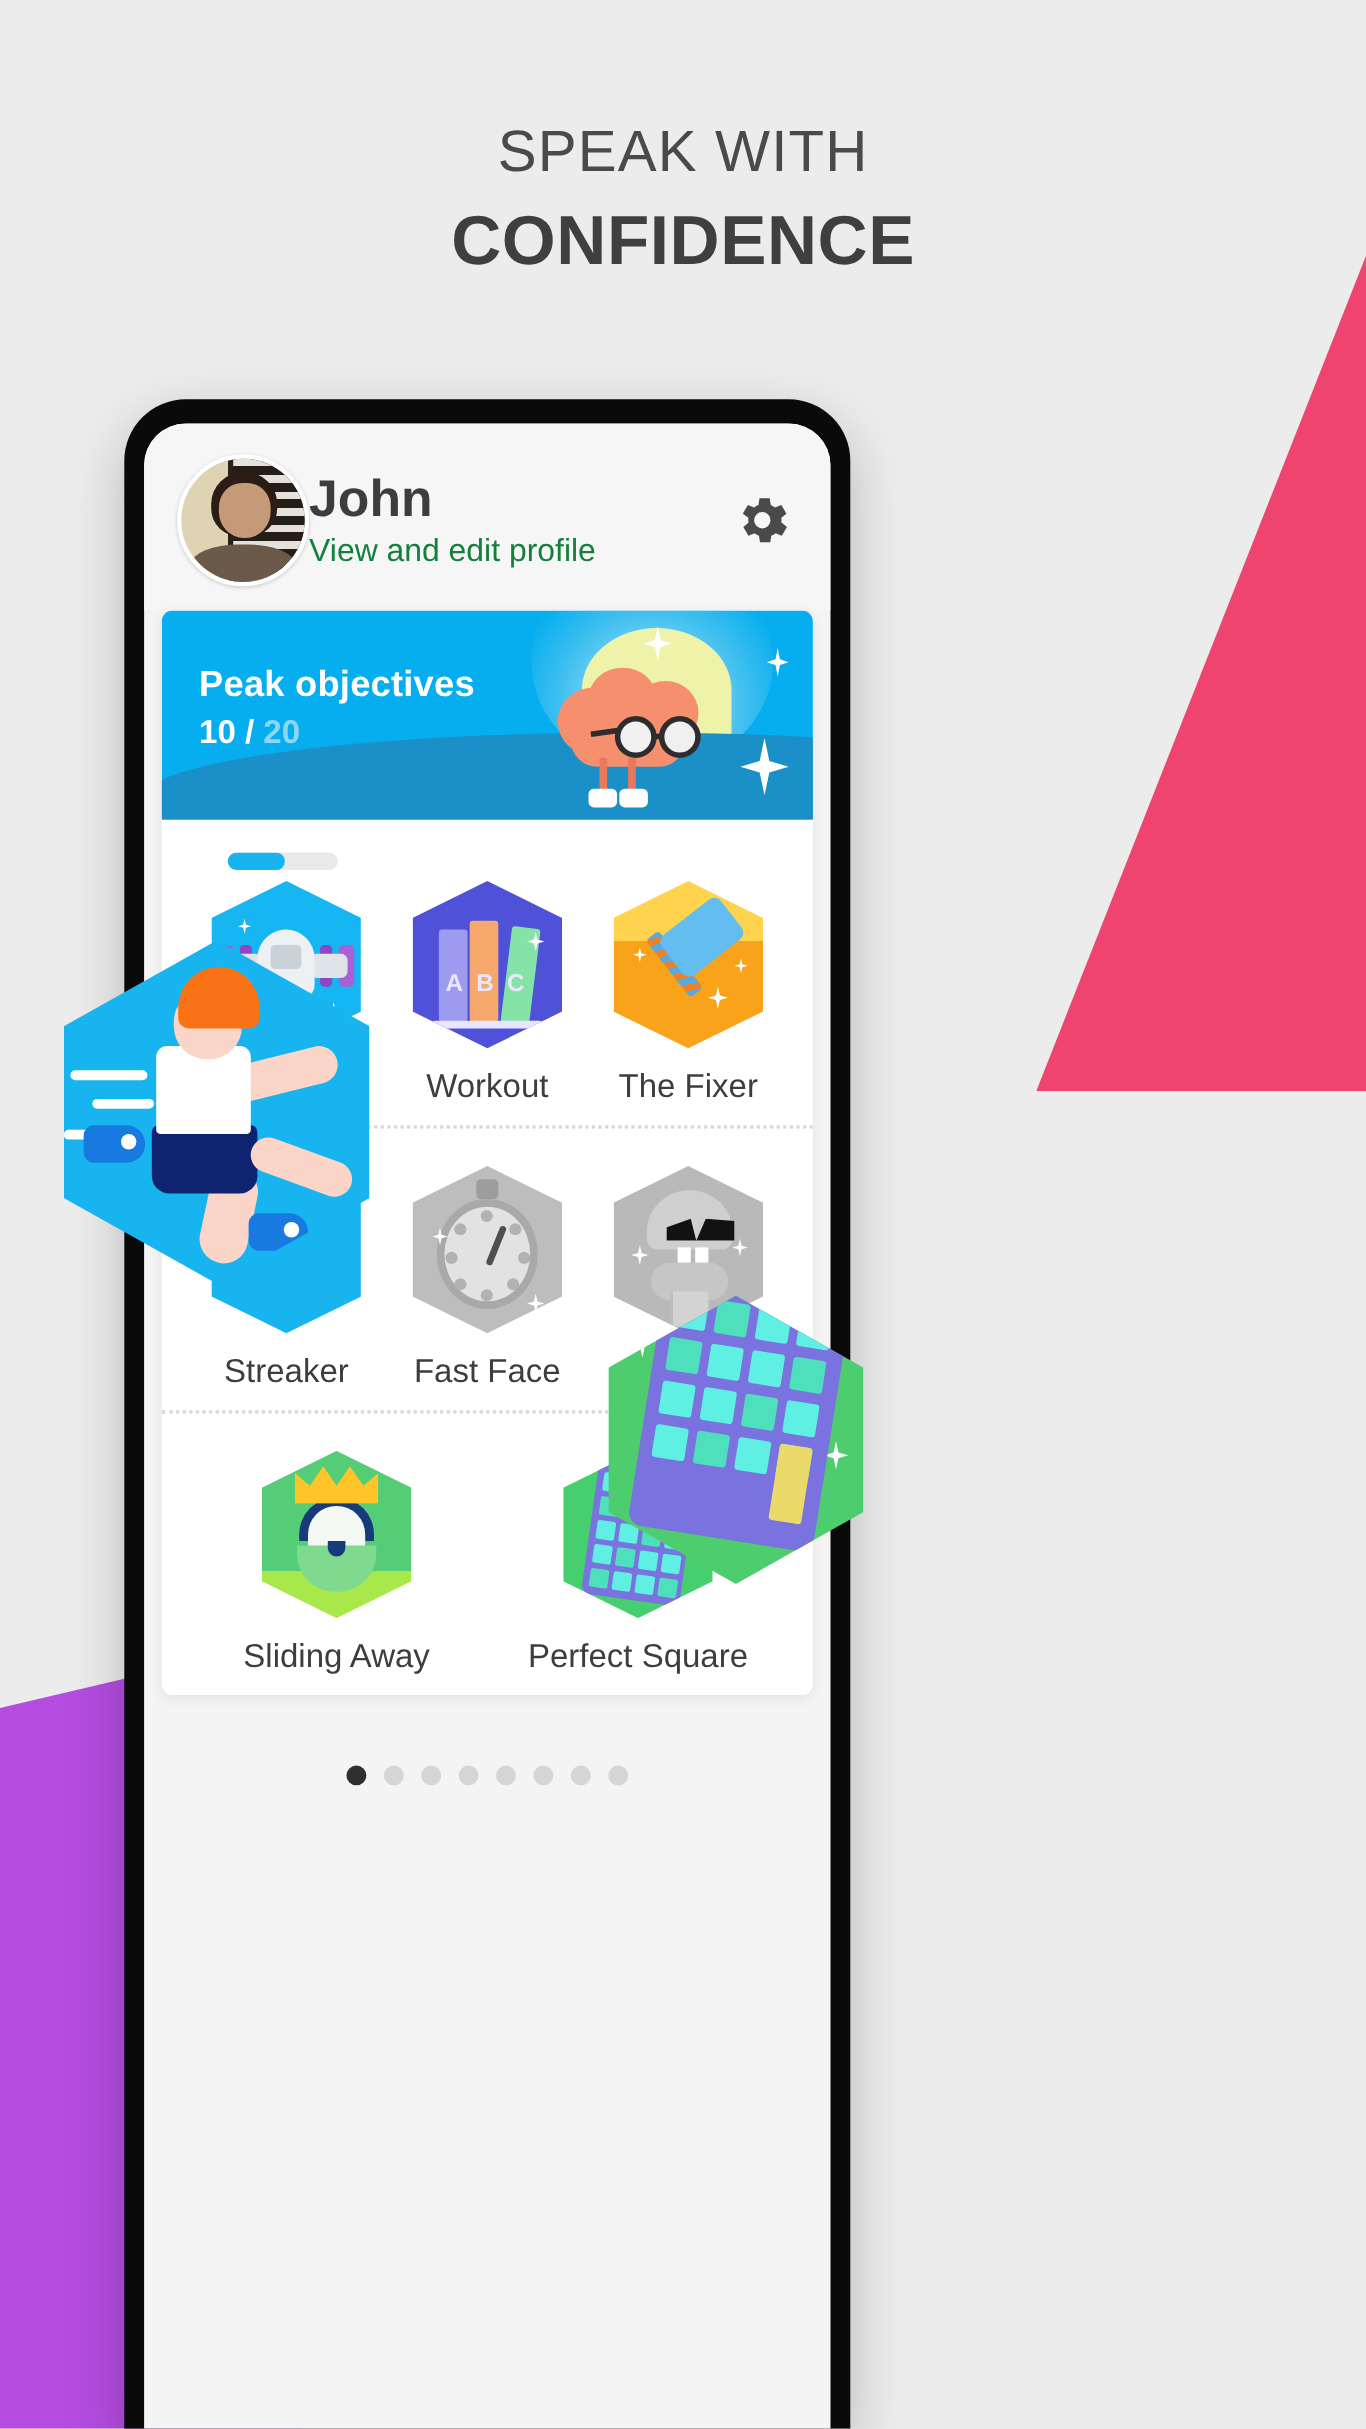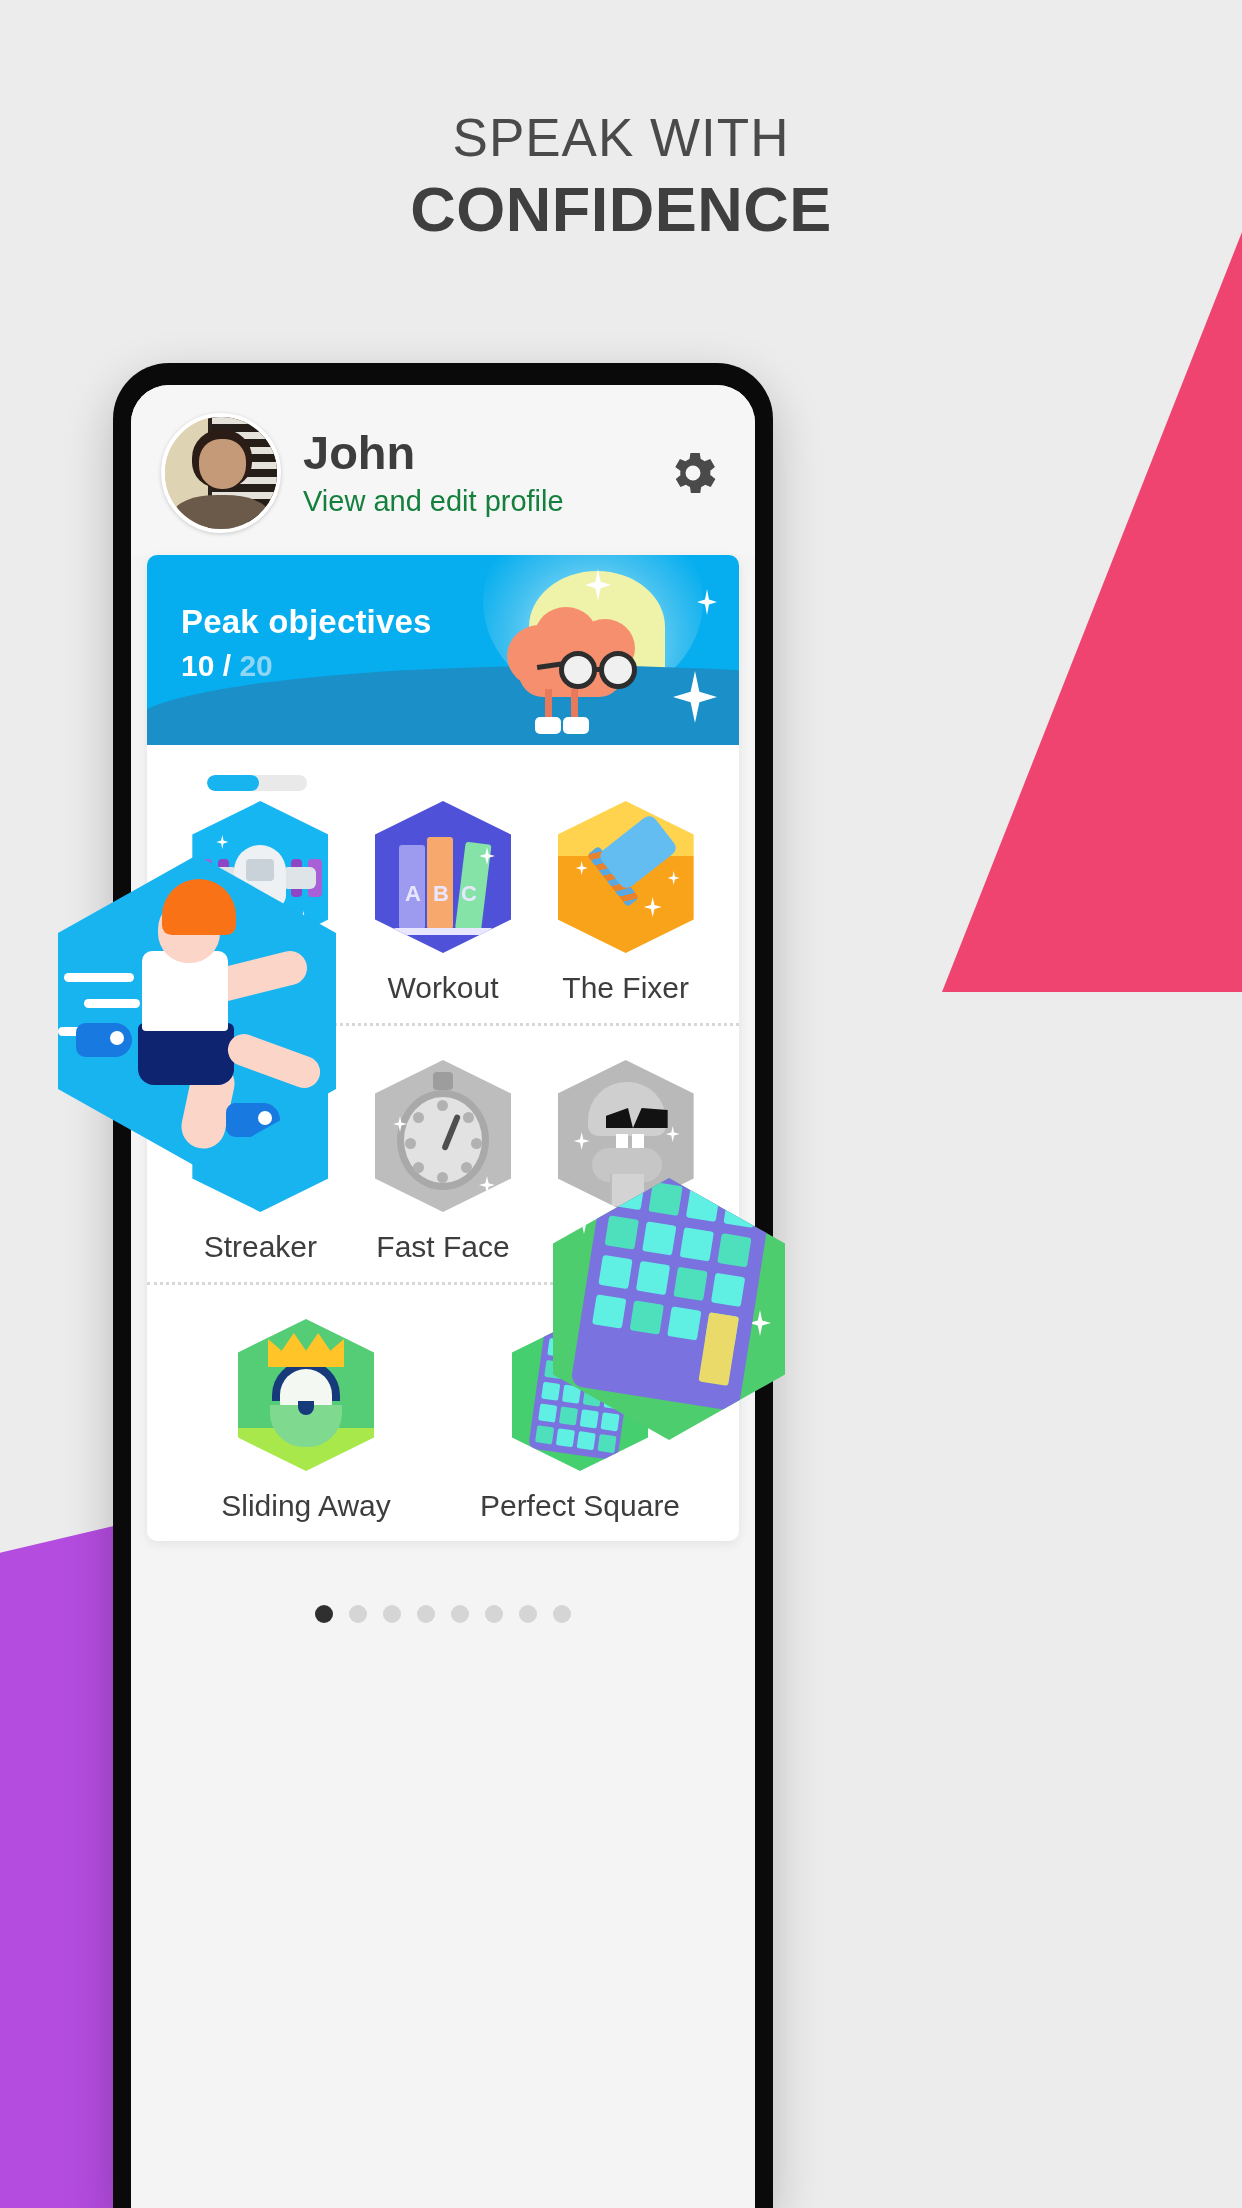--- a/index.html
+++ b/index.html
@@ -25,39 +25,39 @@
   
   .headline{
     position:absolute; top:110px; left:0; right:0; text-align:center; z-index:3;
   }
   .headline .l1{
     display:block; font-size:53px; font-weight:400; letter-spacing:1px;
     color:#4a4a4a; line-height:1.05;
   }
   .headline .l2{
     display:block; font-size:63px; font-weight:700; letter-spacing:0.5px;
-    color:#3f3f3f; line-height:1.18; margin-top:6px;
+    color:#3f3f3f; line-height:1.18; margin-top:16px;
   }
 
   
   .phone{
     position:absolute; left:113px; top:363px; width:660px; height:1845px;
     background:#0a0a0a; border-radius:56px 56px 0 0;
     box-shadow: 0 18px 50px rgba(0,0,0,.22);
     z-index:2; padding:22px 18px 0 18px;
   }
   .screen{
     width:100%; height:100%;
     background:#f4f4f4; border-radius:38px 38px 0 0;
     overflow:hidden; position:relative;
   }
 
   
   .profile{
-    display:flex; align-items:center; padding:28px 30px 22px 30px; gap:22px;
+    display:flex; align-items:center; padding:28px 30px 22px 30px; 
     background:#f6f6f6;
   }
   .avatar{
     width:120px; height:120px; border-radius:50%; flex:0 0 auto;
     border:4px solid #fff; overflow:hidden; position:relative;
     background:#d6c9a8;
     box-shadow:0 1px 4px rgba(0,0,0,.18);
   }
   .avatar .wall{ position:absolute; inset:0; background:linear-gradient(90deg,#ded3b2 0 38%, #2a211c 38% 100%); }
   .avatar .blinds{

